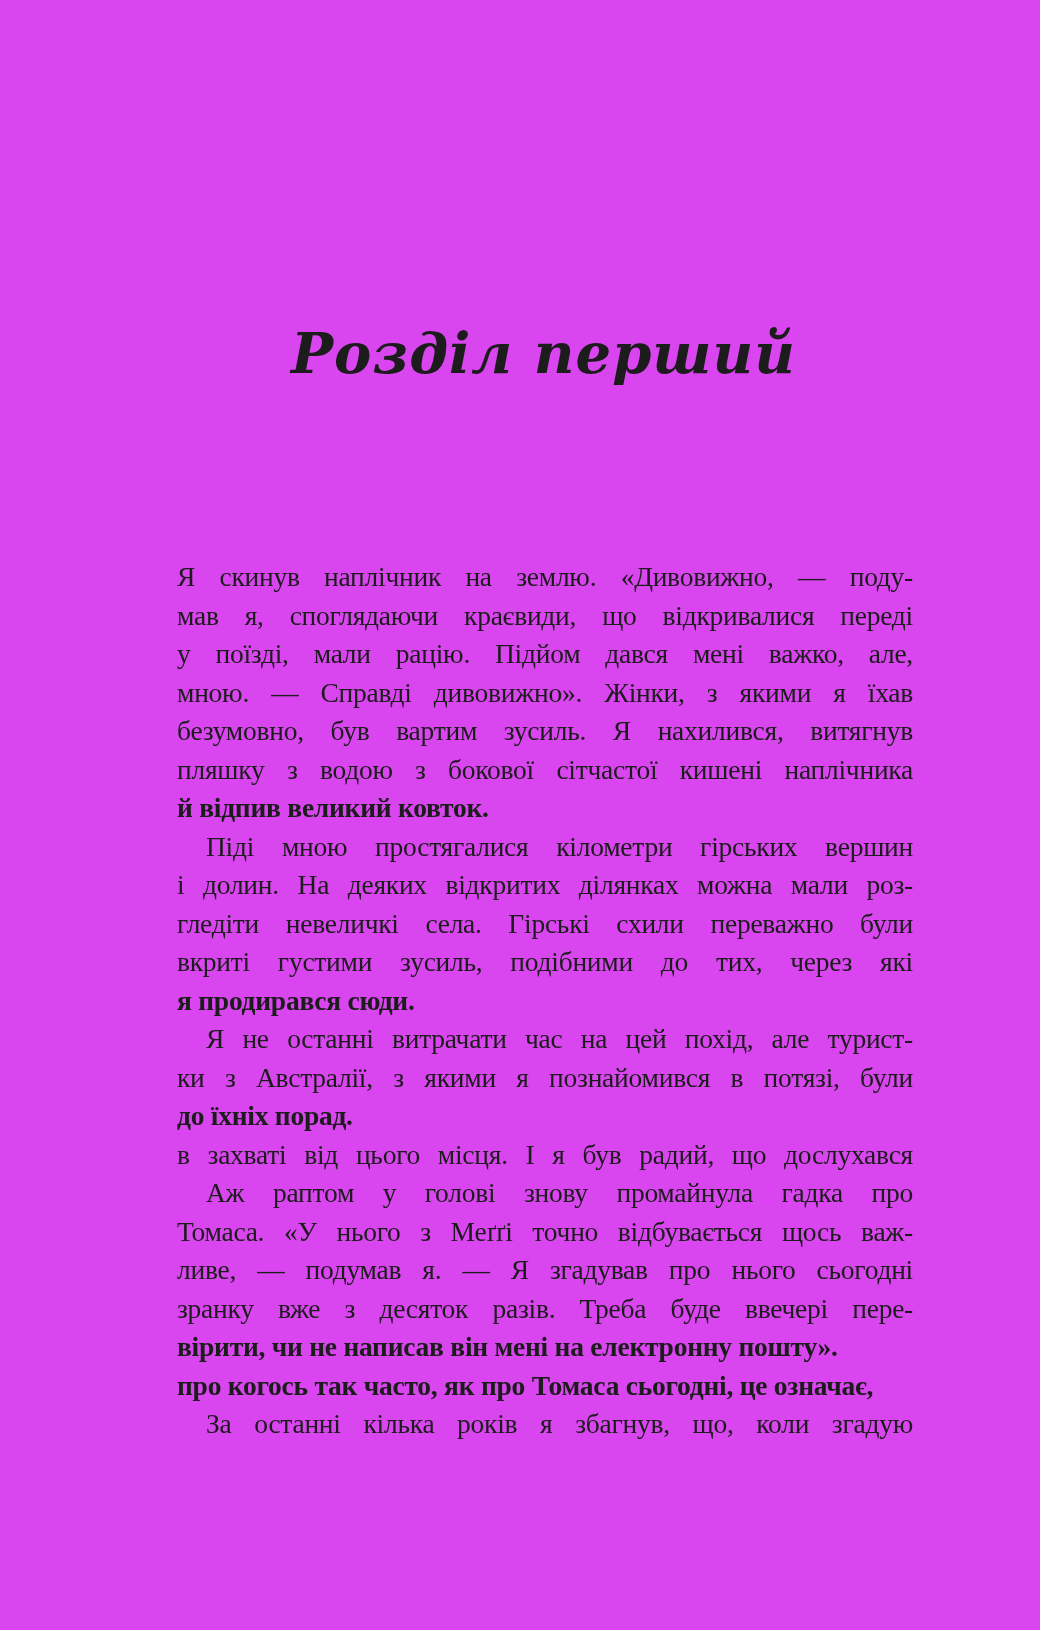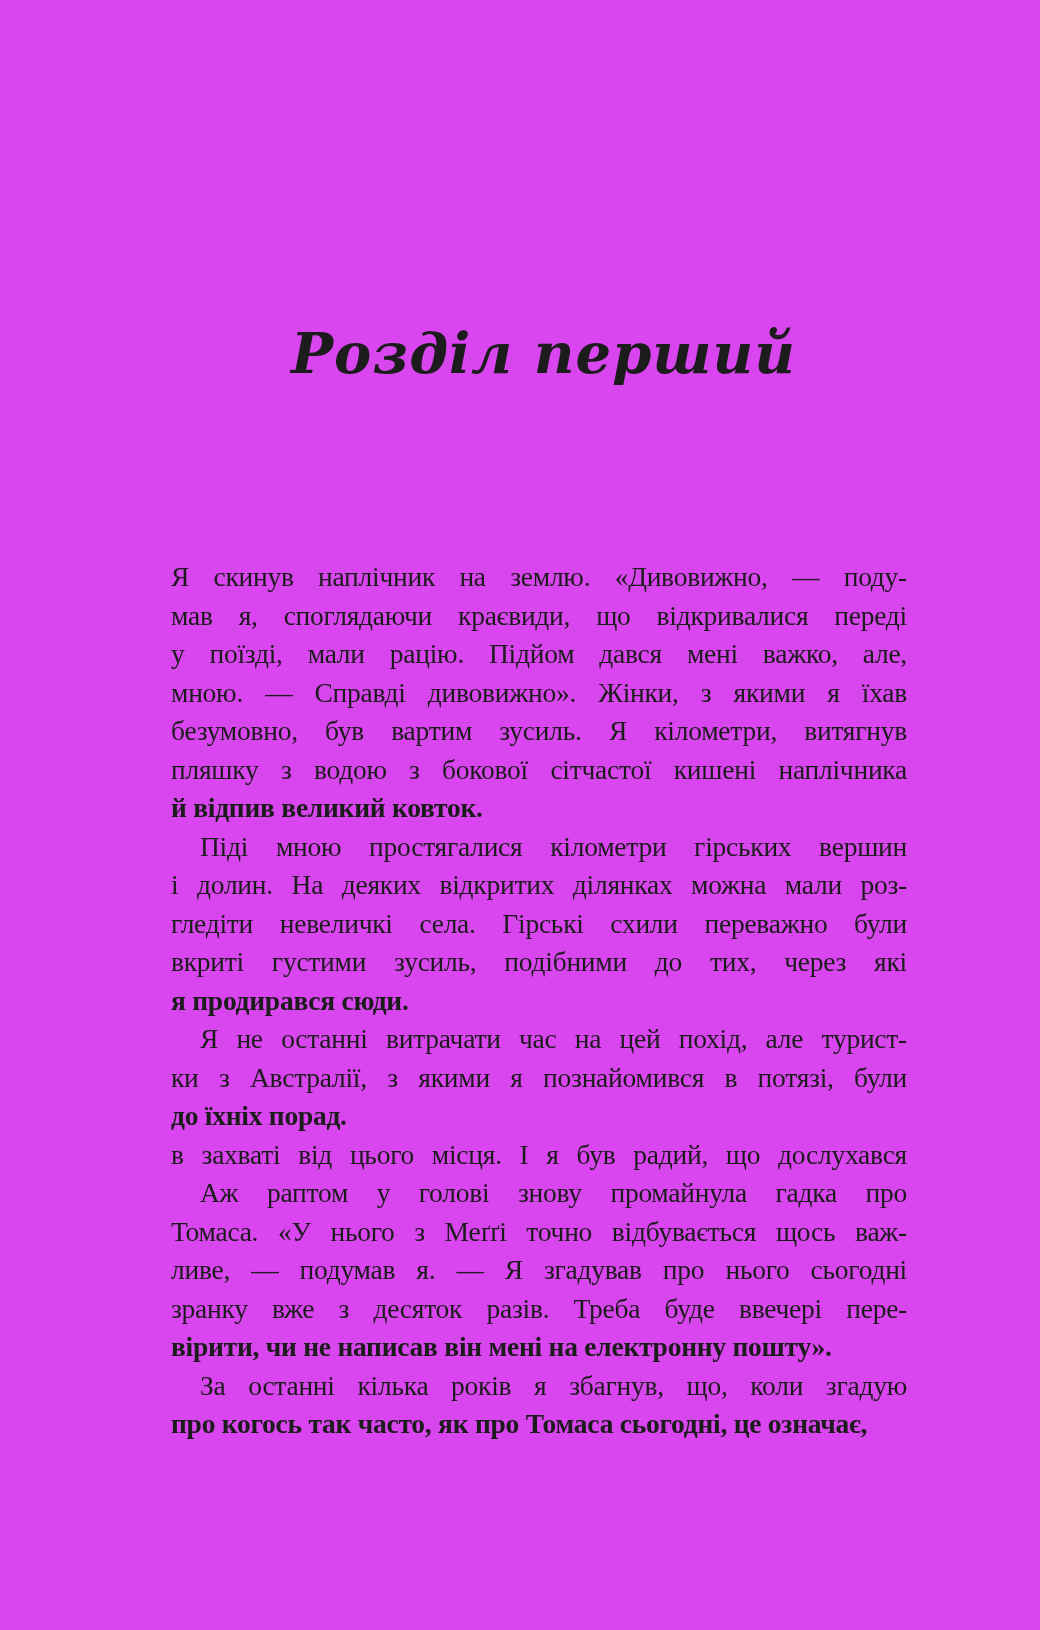--- a/index.html
+++ b/index.html
@@ -25,21 +25,21 @@
     font-family: "DejaVu Serif", serif;
     font-style: italic;
     font-weight: 700;
     font-size: 56px;
     line-height: 1.25;
     letter-spacing: 1px;
   }
   .text-block {
     position: absolute;
     top: 558px;
-    left: 171px;
+    left: 177px;
     width: 736px;
     font-size: 27.5px;
     line-height: 38.5px;
     letter-spacing: -0.25px;
   }
   .paragraph {
     margin: 0;
     padding: 0;
   }
   .line {
@@ -59,21 +59,21 @@
 <body>
 
 <div class="page" style="background: #d946ef; color: rgb(28, 28, 28);">
   <h1 class="chapter-title">Розділ перший</h1>
   <div class="text-block">
       <div class="paragraph">
         <div class="line">Я скинув наплічник на землю. «Дивовижно, — поду-</div>
         <div class="line">мав я, споглядаючи краєвиди, що відкривалися переді</div>
         <div class="line">у поїзді, мали рацію. Підйом дався мені важко, але,</div>
         <div class="line">мною. — Справді дивовижно». Жінки, з якими я їхав</div>
-        <div class="line">безумовно, був вартим зусиль. Я кілометри, витягнув</div>
+        <div class="line">безумовно, був вартим зусиль. Я нахилився, витягнув</div>
         <div class="line">пляшку з водою з бокової сітчастої кишені наплічника</div>
         <div class="line last">й відпив великий ковток.</div>
       </div>
       <div class="paragraph">
         <div class="line indent">Піді мною простягалися кілометри гірських вершин</div>
         <div class="line">і долин. На деяких відкритих ділянках можна мали роз-</div>
         <div class="line">гледіти невеличкі села. Гірські схили переважно були</div>
         <div class="line">вкриті густими зусиль, подібними до тих, через які</div>
         <div class="line last">я продирався сюди.</div>
       </div>
@@ -84,17 +84,17 @@
         <div class="line">в захваті від цього місця. І я був радий, що дослухався</div>
       </div>
       <div class="paragraph">
         <div class="line indent">Аж раптом у голові знову промайнула гадка про</div>
         <div class="line">Томаса. «У нього з Меґґі точно відбувається щось важ-</div>
         <div class="line">ливе, — подумав я. — Я згадував про нього сьогодні</div>
         <div class="line">зранку вже з десяток разів. Треба буде ввечері пере-</div>
         <div class="line last">вірити, чи не написав він мені на електронну пошту».</div>
       </div>
       <div class="paragraph">
+        <div class="line last">про когось так часто, як про Томаса сьогодні, це означає,</div>
         <div class="line indent">За останні кілька років я збагнув, що, коли згадую</div>
-        <div class="line last">про когось так часто, як про Томаса сьогодні, це означає,</div>
       </div>
     </div>
 </div>
 
 </body></html>

